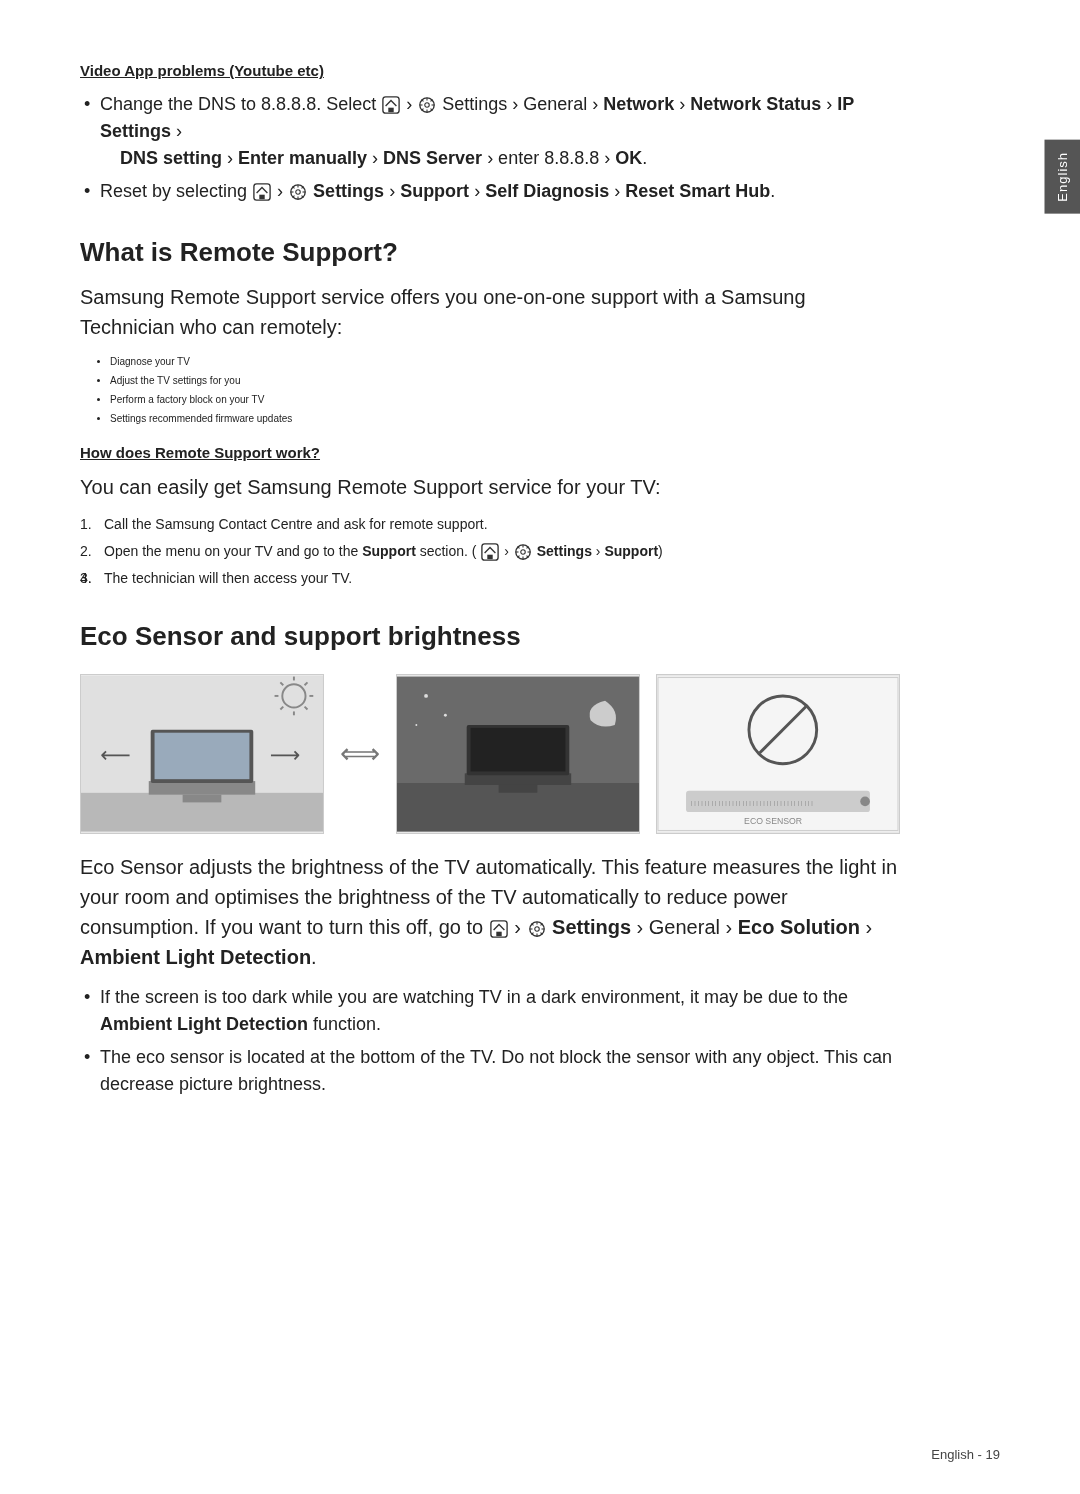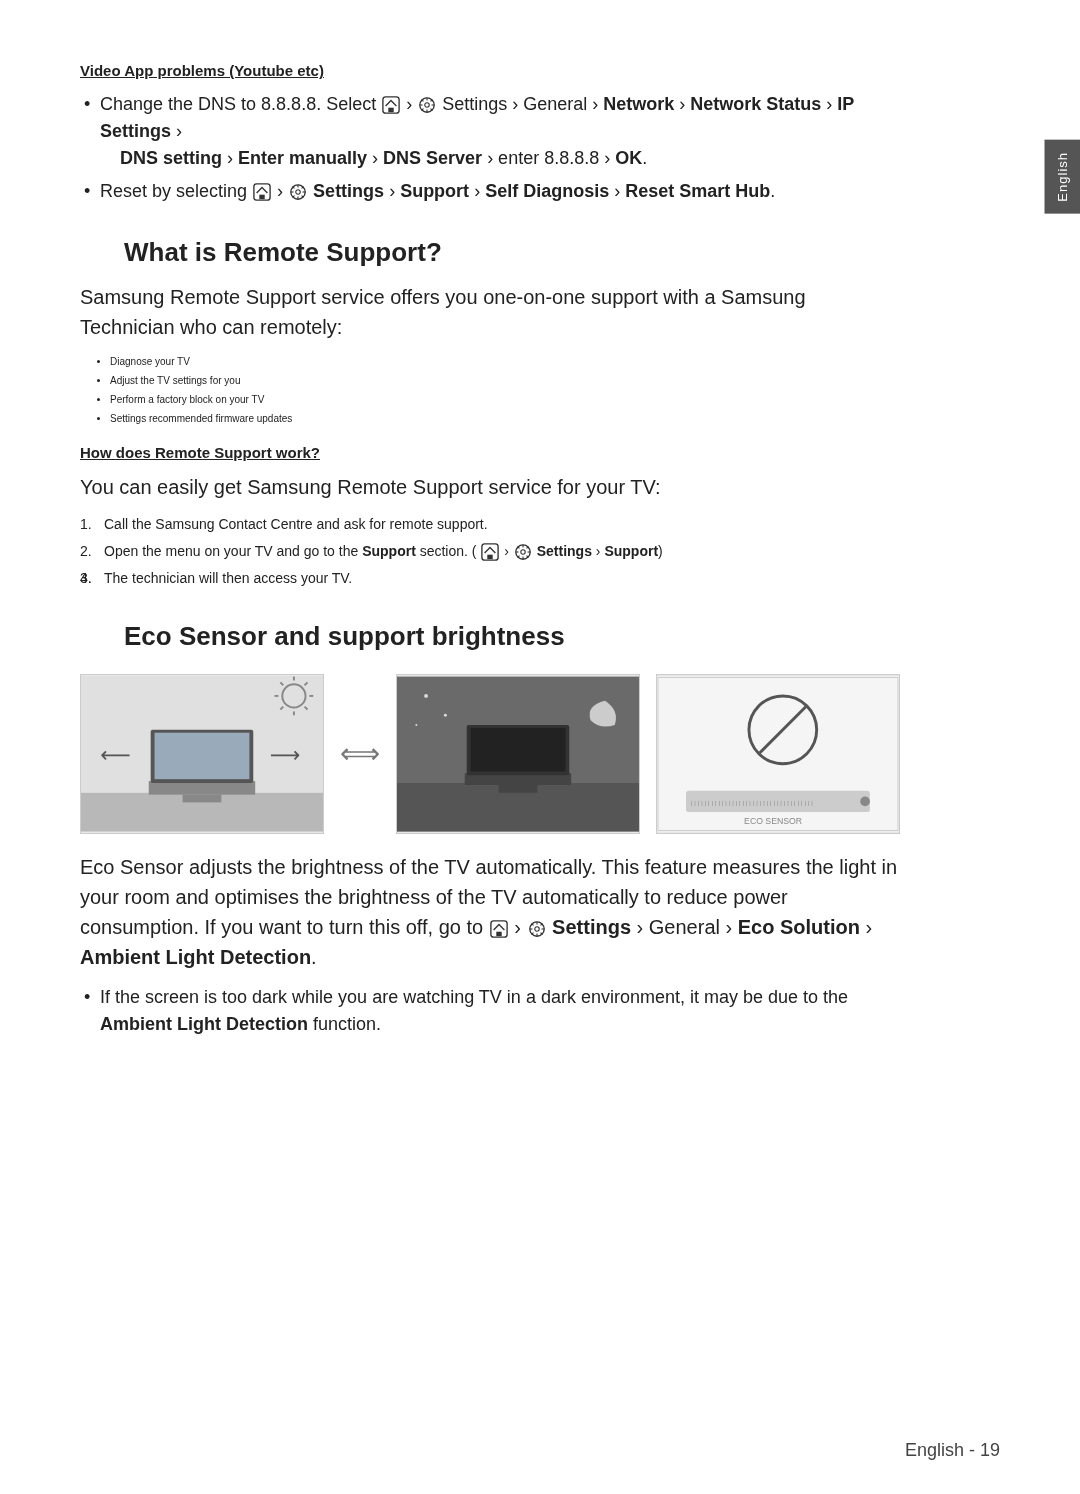--- a/index.html
+++ b/index.html
@@ -79,21 +79,20 @@
       vertical-align: middle;
       margin: 0 1px;
     }
 
     
     .section-heading {
       font-size: 26px;
       font-weight: bold;
       margin-top: 28px;
       margin-bottom: 10px;
-      margin-left: 44px;
     }
 
     .section-intro {
       font-size: 20px;
       margin-bottom: 12px;
     }
 
     .sub-bullet-list {
       list-style: disc;
       padding-left: 30px;
@@ -141,21 +140,21 @@
       display: flex;
       align-items: center;
       justify-content: center;
       overflow: hidden;
     }
 
     .page-footer {
       position: absolute;
       bottom: 30px;
       right: 80px;
-      font-size: 18px;
+      font-size: 13px;
       color: #444;
     }
 
     
     .indent {
       padding-left: 20px;
     }
   </style>
 </head>
 <body>
@@ -372,20 +371,21 @@
         <line x1="16.1" y1="3.9" x2="13.9" y2="6.1" stroke="#333" stroke-width="1.2"></line>
         <line x1="6.1" y1="13.9" x2="3.9" y2="16.1" stroke="#333" stroke-width="1.2"></line>
       </svg>
       <span> <span class="bold">Settings</span> › General › <span class="bold">Eco Solution</span> › <span class="bold">Ambient Light Detection</span>.</span>
     </p>
 
     <ul class="bullet-list">
       <li>
         If the screen is too dark while you are watching TV in a dark environment, it may be due to the <span class="bold">Ambient Light Detection</span> function.
       </li>
+      <li>The eco sensor is located at the bottom of the TV. Do not block the sensor with any object. This can decrease picture brightness.</li>
     </ul>
   </div>
 
 </div>
 
 <div class="page-footer">
   <span>English - 19</span>
 </div>
 
 </body></html>

